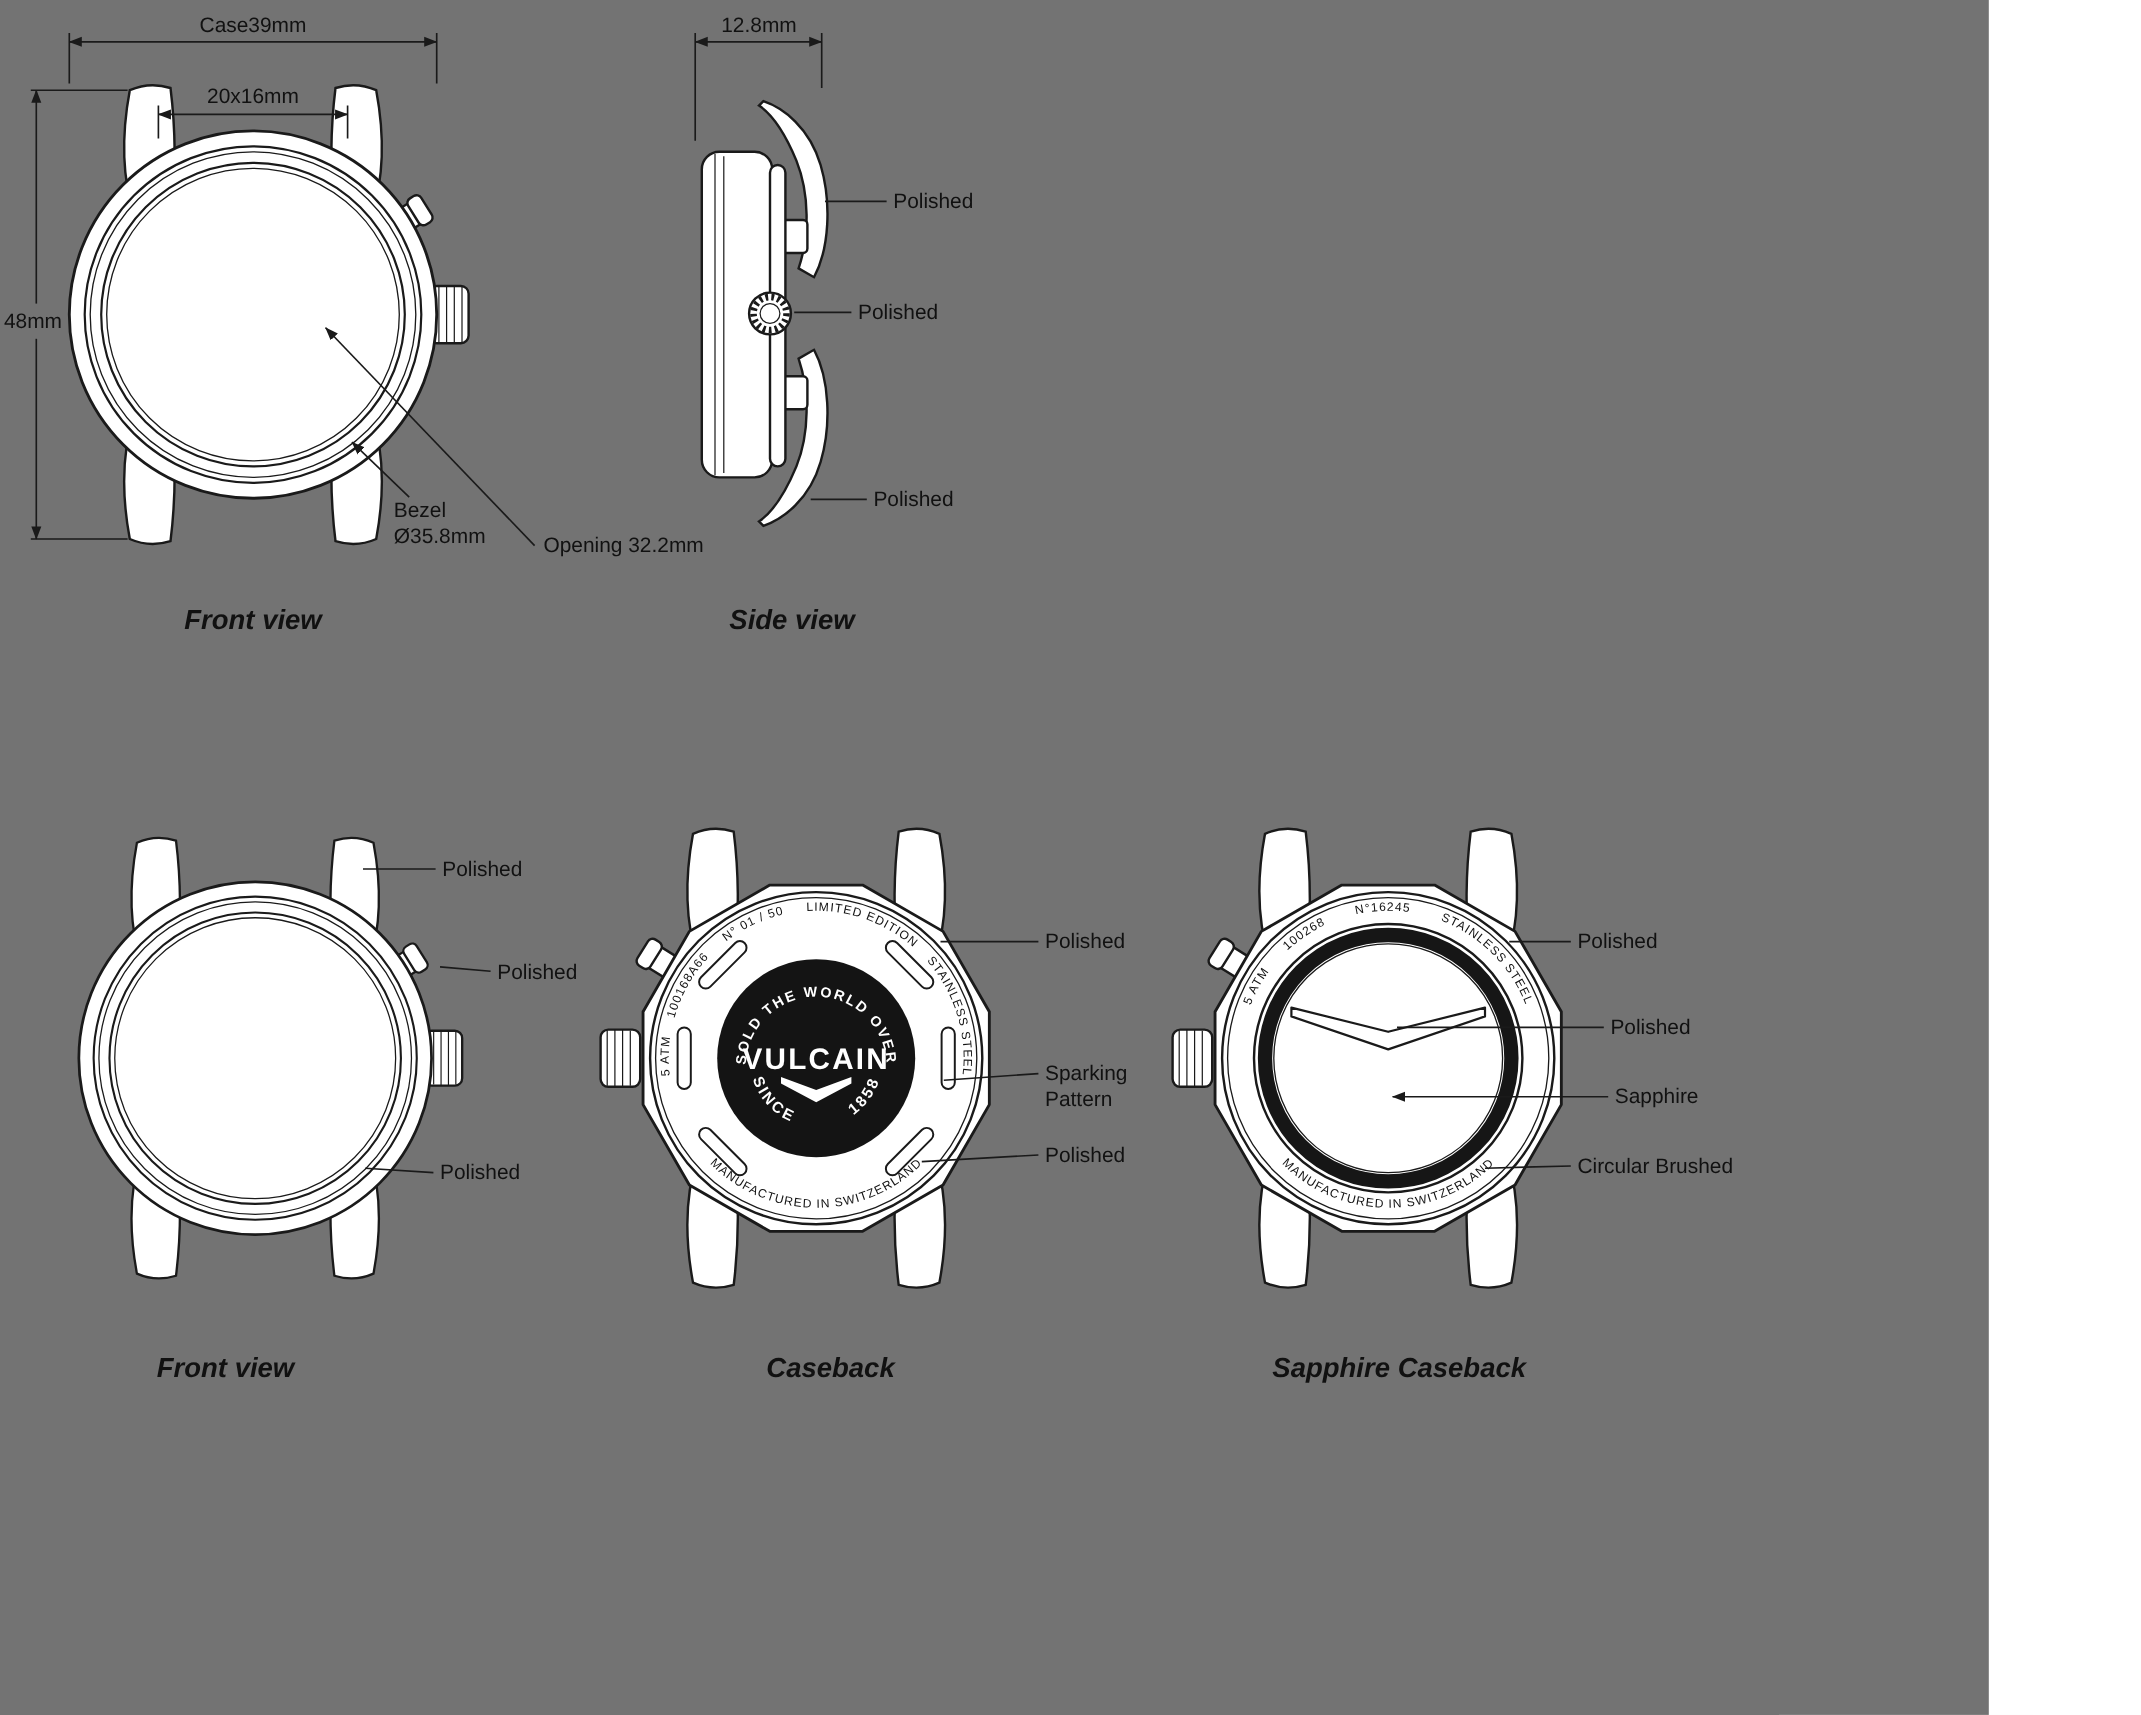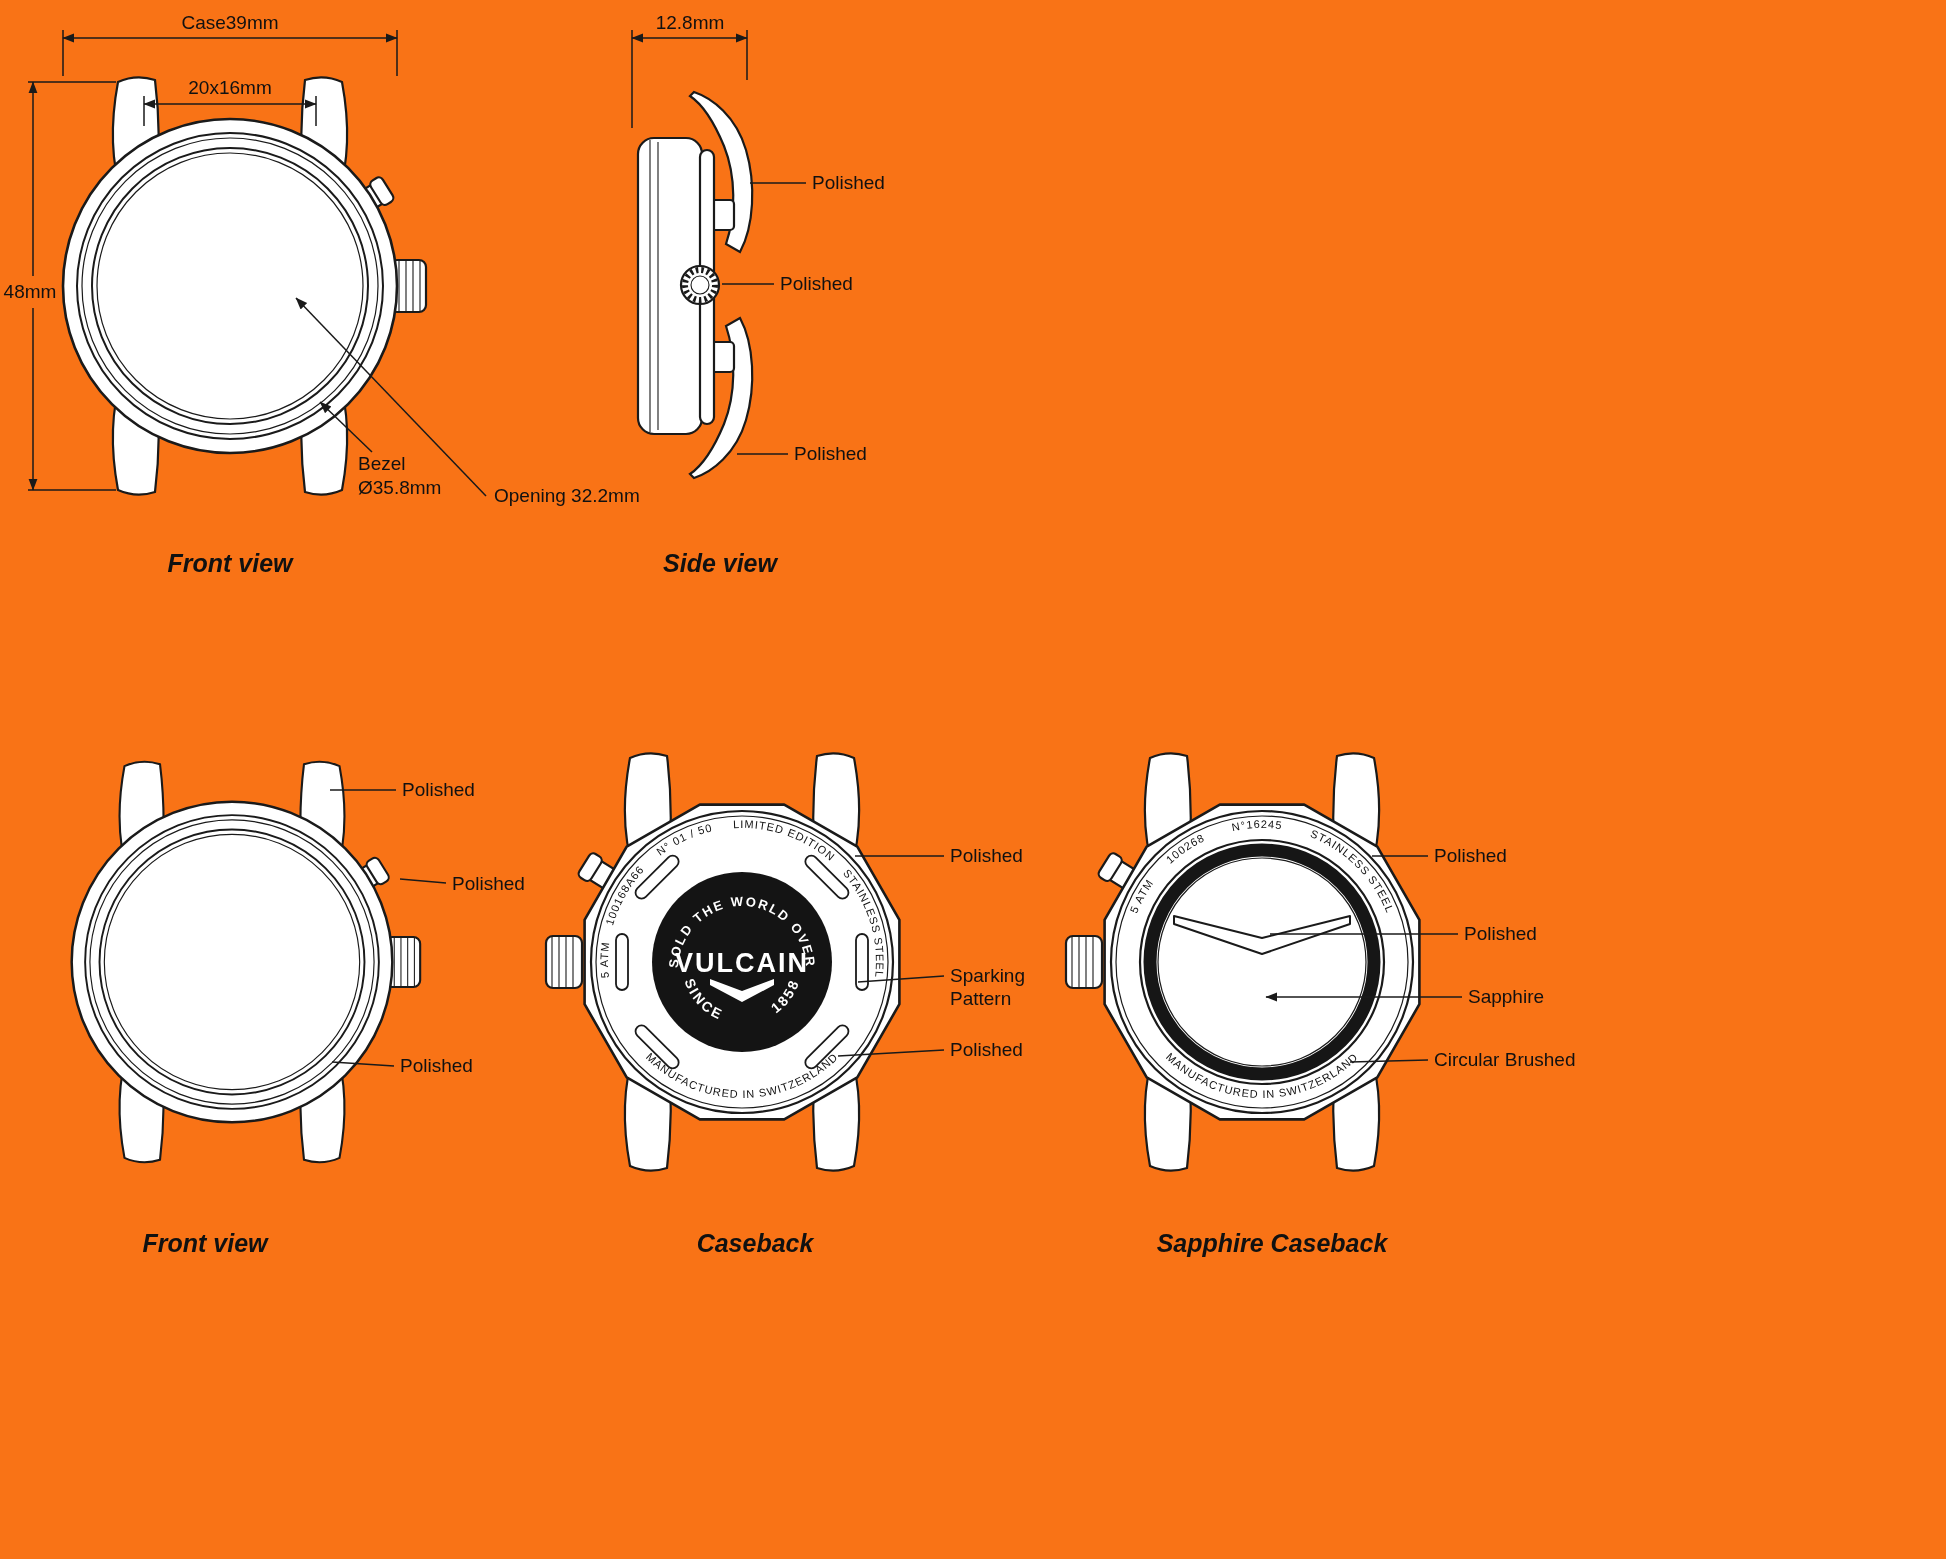--- a/index.html
+++ b/index.html
@@ -1,16 +1,16 @@
 <!DOCTYPE html>
 <html><head>
 <meta charset="utf-8">
 <style>
   html,body{margin:0;padding:0;background:#fff;}
-  .wrap{width:1946px;height:1559px;position:relative;background:#f97316;overflow:hidden;}
+  .wrap{width:1808px;height:1559px;position:relative;background:#737373;overflow:hidden;}
   svg{display:block;}
   svg text{font-family:"Liberation Sans",sans-serif;fill:#111;}
   .sh{fill:#fff;stroke:#1a1a1a;stroke-width:2.2;}
   .shb{fill:#fff;stroke:#1a1a1a;stroke-width:2.6;}
   .shw{fill:#fff;stroke:#1a1a1a;stroke-width:2.2;}
   .ring1{fill:none;stroke:#1a1a1a;stroke-width:1.2;}
   .ring2{fill:none;stroke:#1a1a1a;stroke-width:2;}
   .thin{fill:none;stroke:#1a1a1a;stroke-width:1.1;}
   .ln{fill:none;stroke:#1a1a1a;stroke-width:1.5;}
   .lbl{font-size:19px;}

